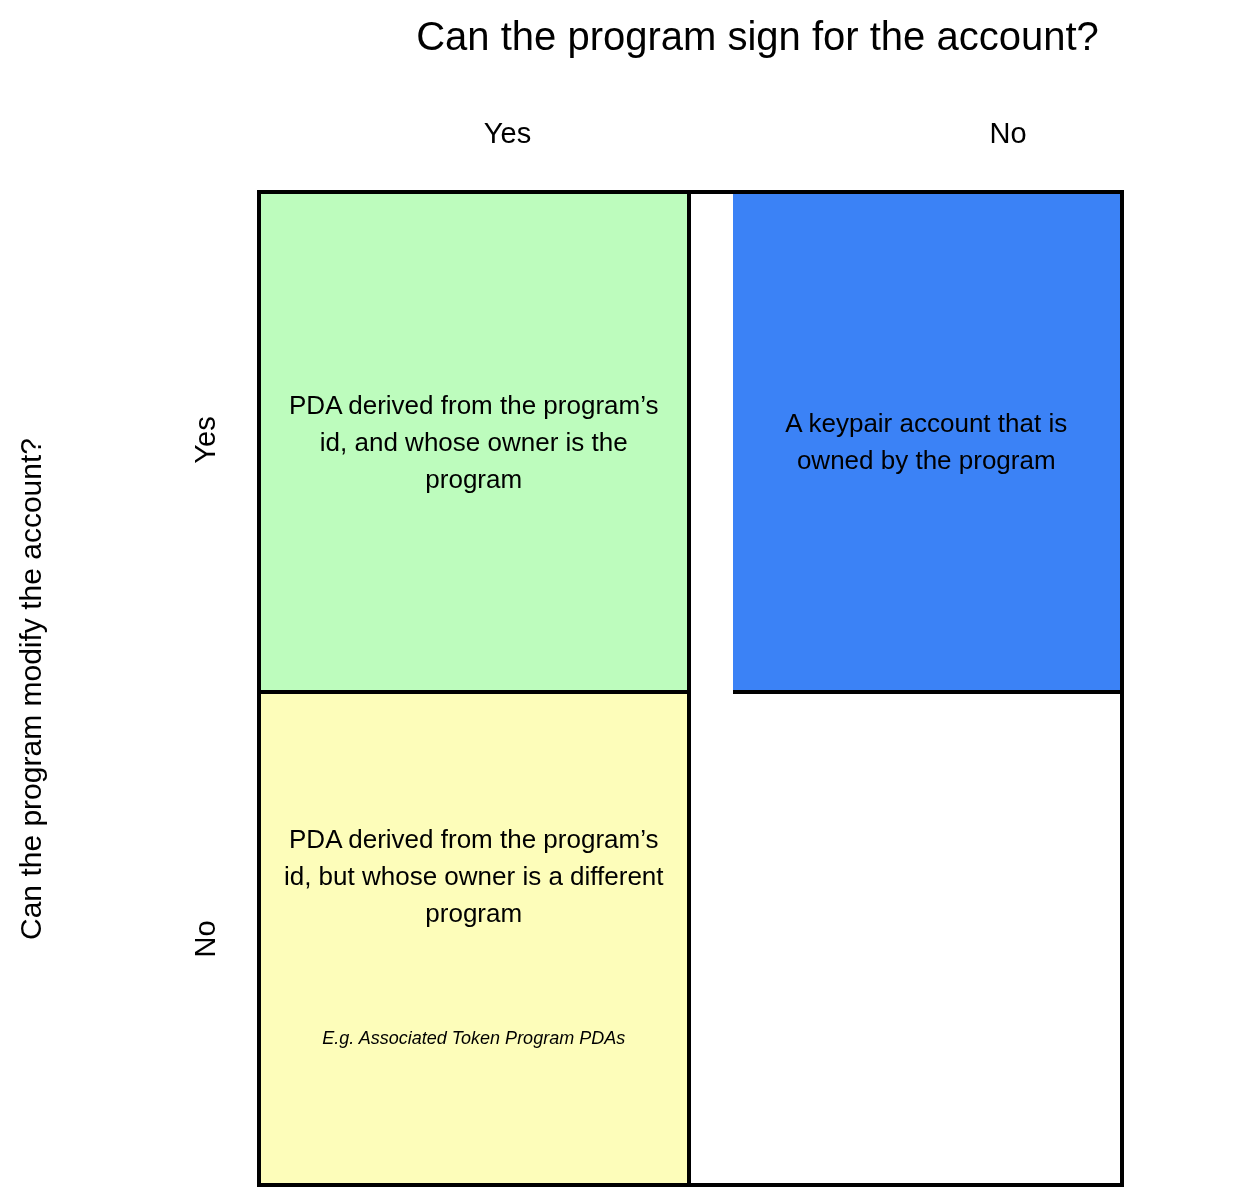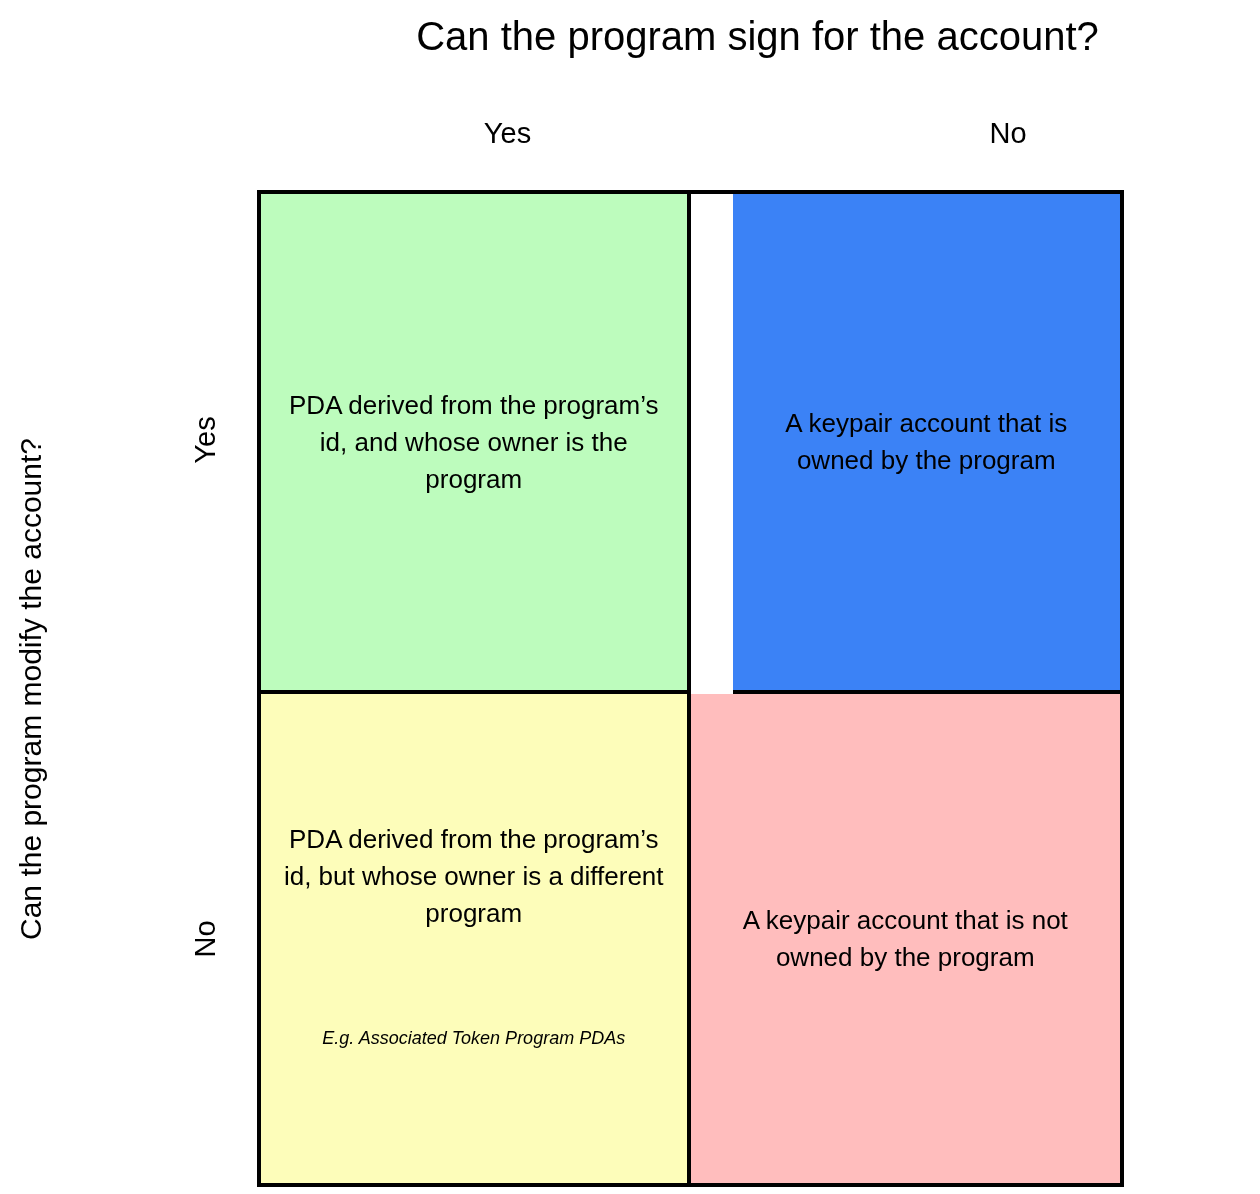--- a/index.html
+++ b/index.html
@@ -165,17 +165,14 @@
 
   <div class="cell c-r0c1" style="background-color: #3b82f6; margin-left: 42px;">
     <div class="cell-text">A keypair account that is owned by the program</div>
   </div>
 
   <div class="cell c-r1c0" style="background-color: rgb(253, 253, 186); gap: 40px;">
     <div class="cell-text">PDA derived from the program’s id, but whose owner is a different program</div>
     <div class="cell-note">E.g. Associated Token Program PDAs</div>
   </div>
 
-  <div class="cell c-r1c1" style="background-color: rgb(255, 189, 189);">
-    <div class="cell-text">A keypair account that is not owned by the program</div>
-  </div>
 
 </div>
 
 </body></html>

